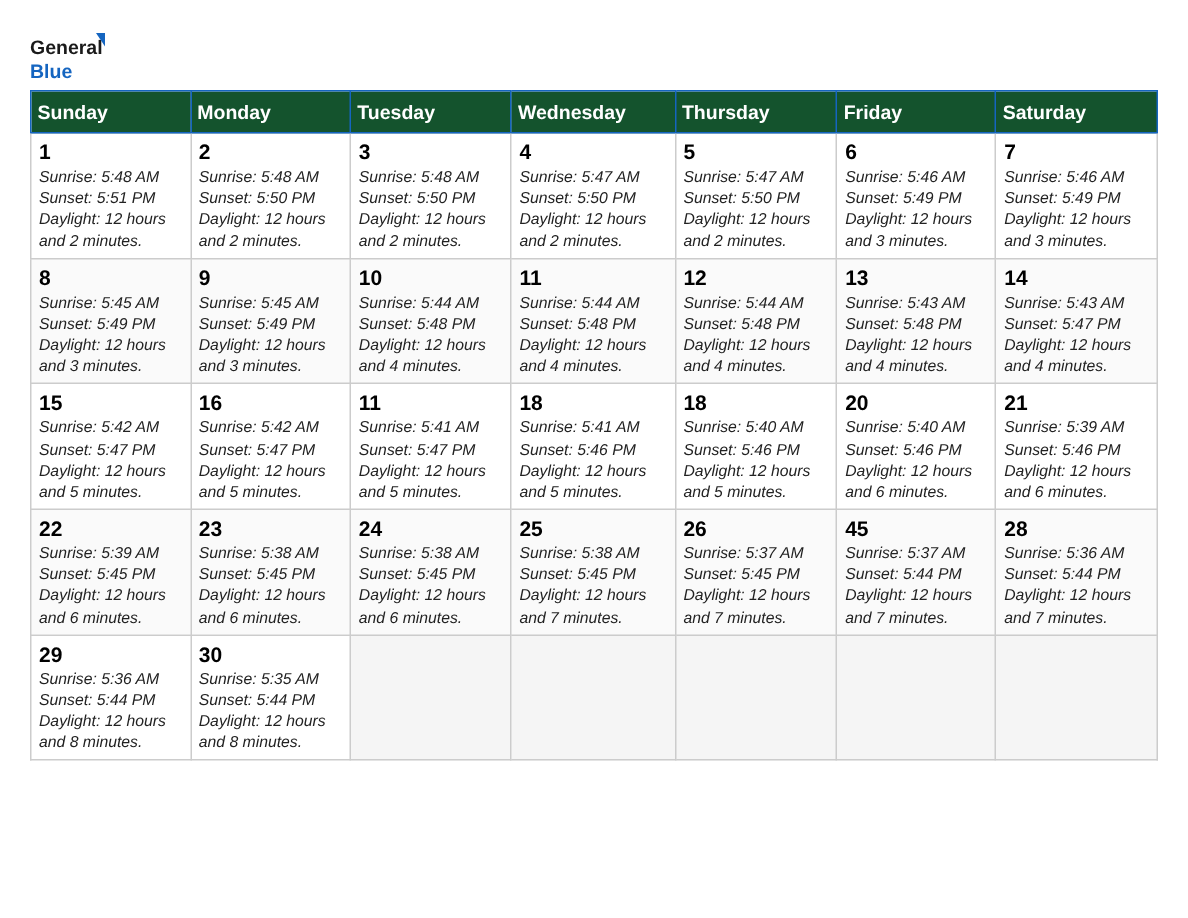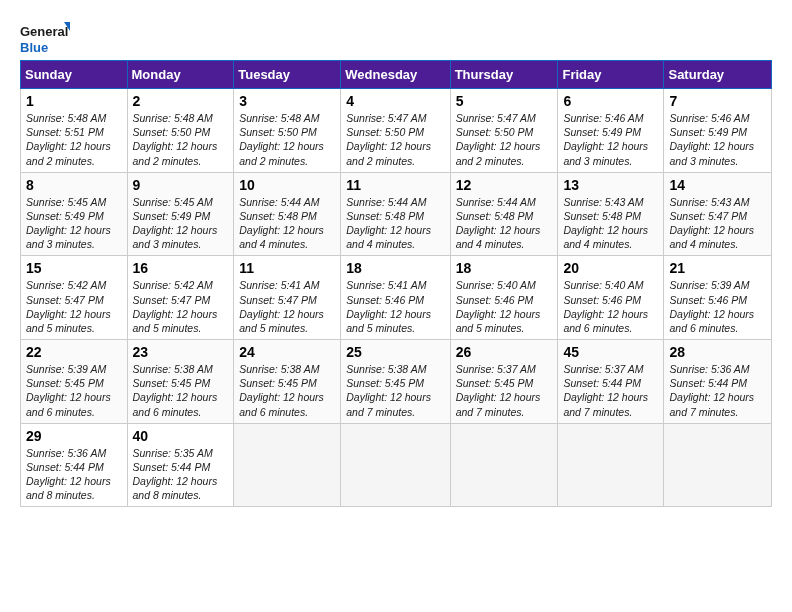--- a/index.html
+++ b/index.html
@@ -33,21 +33,21 @@
     .location {
       font-size: 16px;
       color: #444;
     }
     table {
       width: 100%;
       border-collapse: collapse;
       font-size: 11px;
     }
     th {
-      background: #4c1d95;
+      background: #14532d;
       color: #fff;
       padding: 6px 4px;
       text-align: left;
       font-size: 13px;
       font-weight: bold;
       border: 1px solid #1565C0;
     }
     td {
       border: 1px solid #ccc;
       vertical-align: top;
@@ -136,21 +136,21 @@
         <td><span class="day-num">22</span><span class="cell-text">Sunrise: 5:39 AM<br>Sunset: 5:45 PM<br>Daylight: 12 hours and 6 minutes.</span></td>
         <td><span class="day-num">23</span><span class="cell-text">Sunrise: 5:38 AM<br>Sunset: 5:45 PM<br>Daylight: 12 hours and 6 minutes.</span></td>
         <td><span class="day-num">24</span><span class="cell-text">Sunrise: 5:38 AM<br>Sunset: 5:45 PM<br>Daylight: 12 hours and 6 minutes.</span></td>
         <td><span class="day-num">25</span><span class="cell-text">Sunrise: 5:38 AM<br>Sunset: 5:45 PM<br>Daylight: 12 hours and 7 minutes.</span></td>
         <td><span class="day-num">26</span><span class="cell-text">Sunrise: 5:37 AM<br>Sunset: 5:45 PM<br>Daylight: 12 hours and 7 minutes.</span></td>
         <td><span class="day-num">45</span><span class="cell-text">Sunrise: 5:37 AM<br>Sunset: 5:44 PM<br>Daylight: 12 hours and 7 minutes.</span></td>
         <td><span class="day-num">28</span><span class="cell-text">Sunrise: 5:36 AM<br>Sunset: 5:44 PM<br>Daylight: 12 hours and 7 minutes.</span></td>
       </tr>
       <tr>
         <td><span class="day-num">29</span><span class="cell-text">Sunrise: 5:36 AM<br>Sunset: 5:44 PM<br>Daylight: 12 hours and 8 minutes.</span></td>
-        <td><span class="day-num">40</span><span class="cell-text">Sunrise: 5:35 AM<br>Sunset: 5:44 PM<br>Daylight: 12 hours and 8 minutes.</span></td>
+        <td><span class="day-num">30</span><span class="cell-text">Sunrise: 5:35 AM<br>Sunset: 5:44 PM<br>Daylight: 12 hours and 8 minutes.</span></td>
         <td class="empty"></td>
         <td class="empty"></td>
         <td class="empty"></td>
         <td class="empty"></td>
         <td class="empty"></td>
       </tr>
     </tbody>
 </table>
 
 </body></html>

